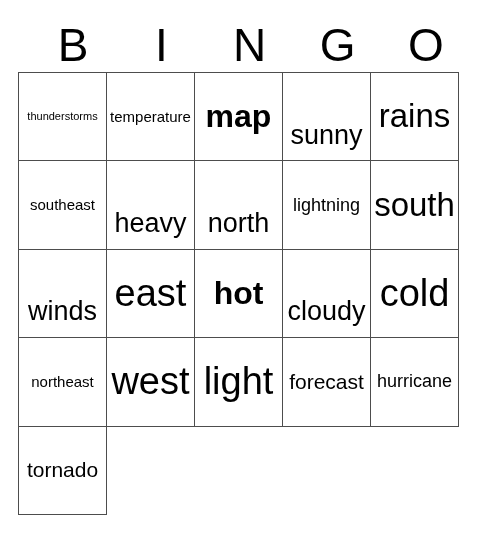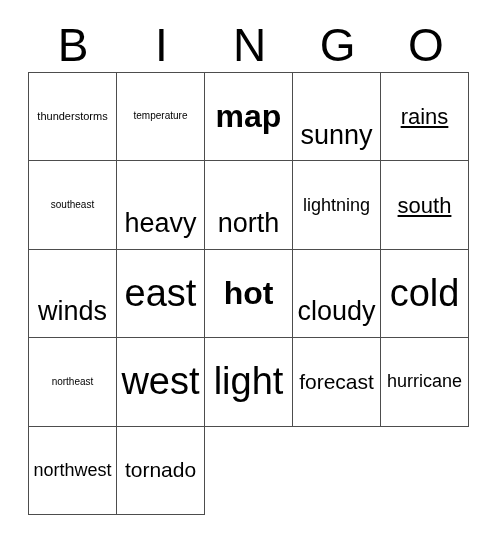--- a/index.html
+++ b/index.html
@@ -36,21 +36,21 @@
     font-size: 46px;
     line-height: 1;
     font-weight: 400;
     color: #000000;
     letter-spacing: 0px;
     user-select: none;
   }
   
   .grid {
     position: absolute;
-    left: 28px;
+    left: 18px;
     top: 72px;
     width: 441px;
     height: 443px;
     box-sizing: border-box;
     border-top: 1px solid #4d4d4d;
     border-left: 1px solid #4d4d4d;
     display: grid;
     grid-template-columns: repeat(5, 1fr);
     grid-template-rows: repeat(5, 1fr);
   }
@@ -69,25 +69,25 @@
     display: block;
     white-space: nowrap;
     line-height: 1.05;
     font-weight: 400;
     color: #000000;
     text-align: center;
   }
   
   .fs-xxl { font-size: 32px; font-weight: bold; }
   .fs-xl  { font-size: 38px; }
-  .fs-lg  { font-size: 22px; text-decoration: underline; }
+  .fs-lg  { font-size: 33px; }
   .fs-md  { font-size: 27px; margin-top: 36px; }
   .fs-sm  { font-size: 21px; }
   .fs-xs  { font-size: 18px; }
-  .fs-xxs { font-size: 10px; }
+  .fs-xxs { font-size: 15px; }
   .fs-tiny{ font-size: 11px; }
 </style>
 </head>
 <body>
 
 <div class="card">
 
   <div class="header-row">
     <div class="header-letter">B</div>
     <div class="header-letter">I</div>
@@ -156,20 +156,17 @@
     <div class="cell">
         <span class="cell-text fs-xl">light</span>
       </div>
     <div class="cell">
         <span class="cell-text fs-sm">forecast</span>
       </div>
     <div class="cell">
         <span class="cell-text fs-xs">hurricane</span>
       </div>
     <div class="cell">
-        <span class="cell-text fs-xs">northwest</span>
-      </div>
-    <div class="cell">
         <span class="cell-text fs-sm">tornado</span>
       </div>
   </div>
 
 </div>
 
 </body></html>

